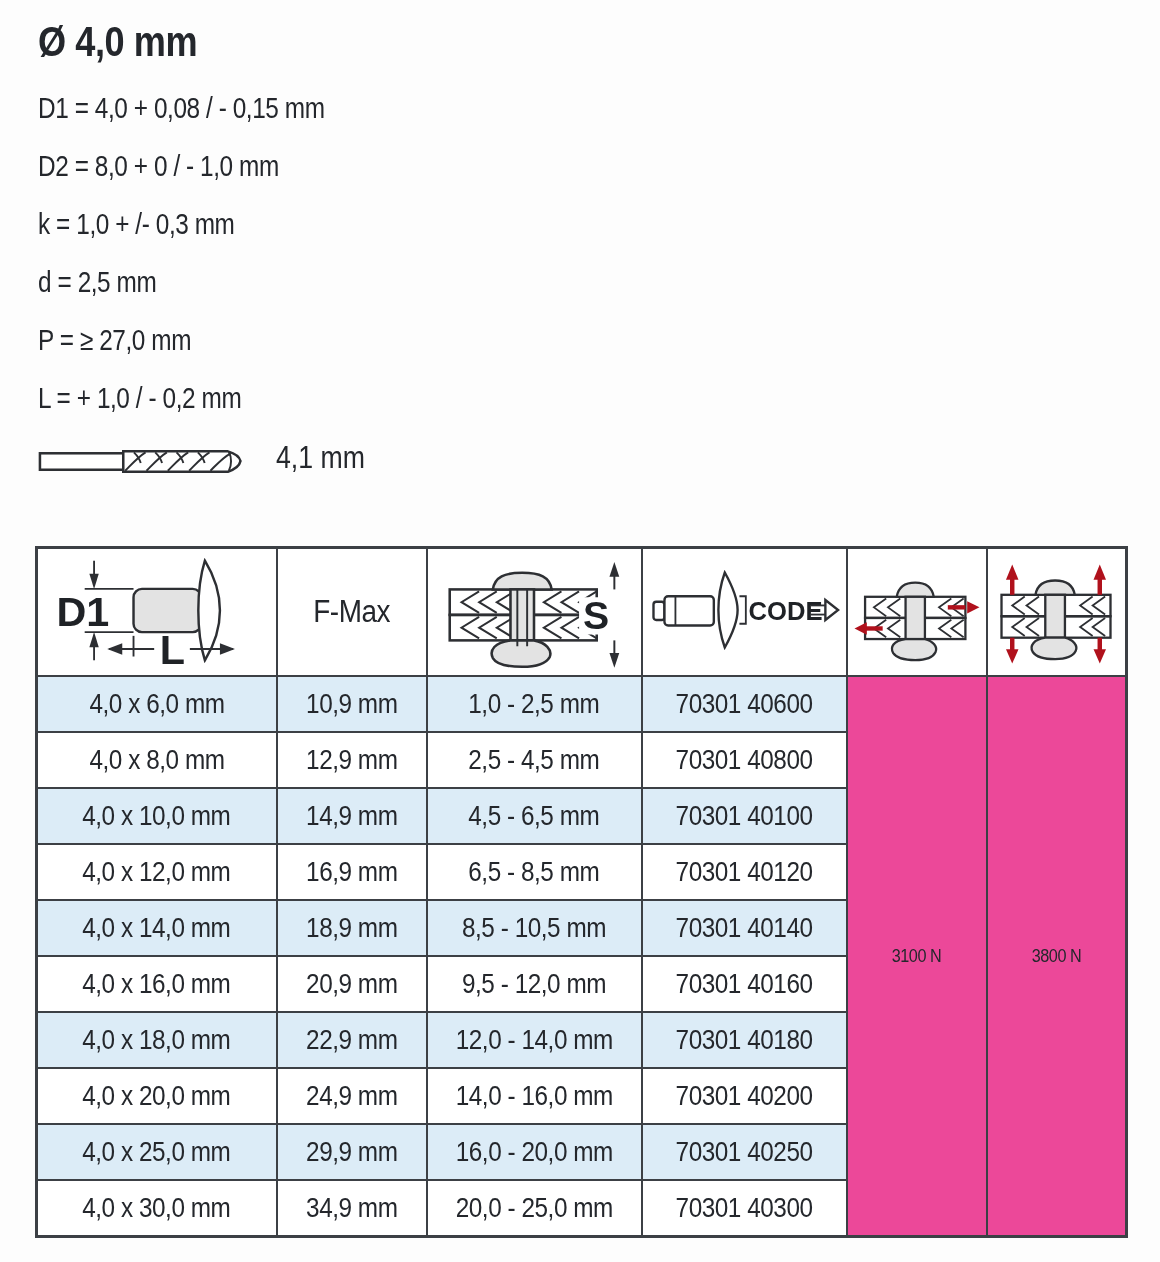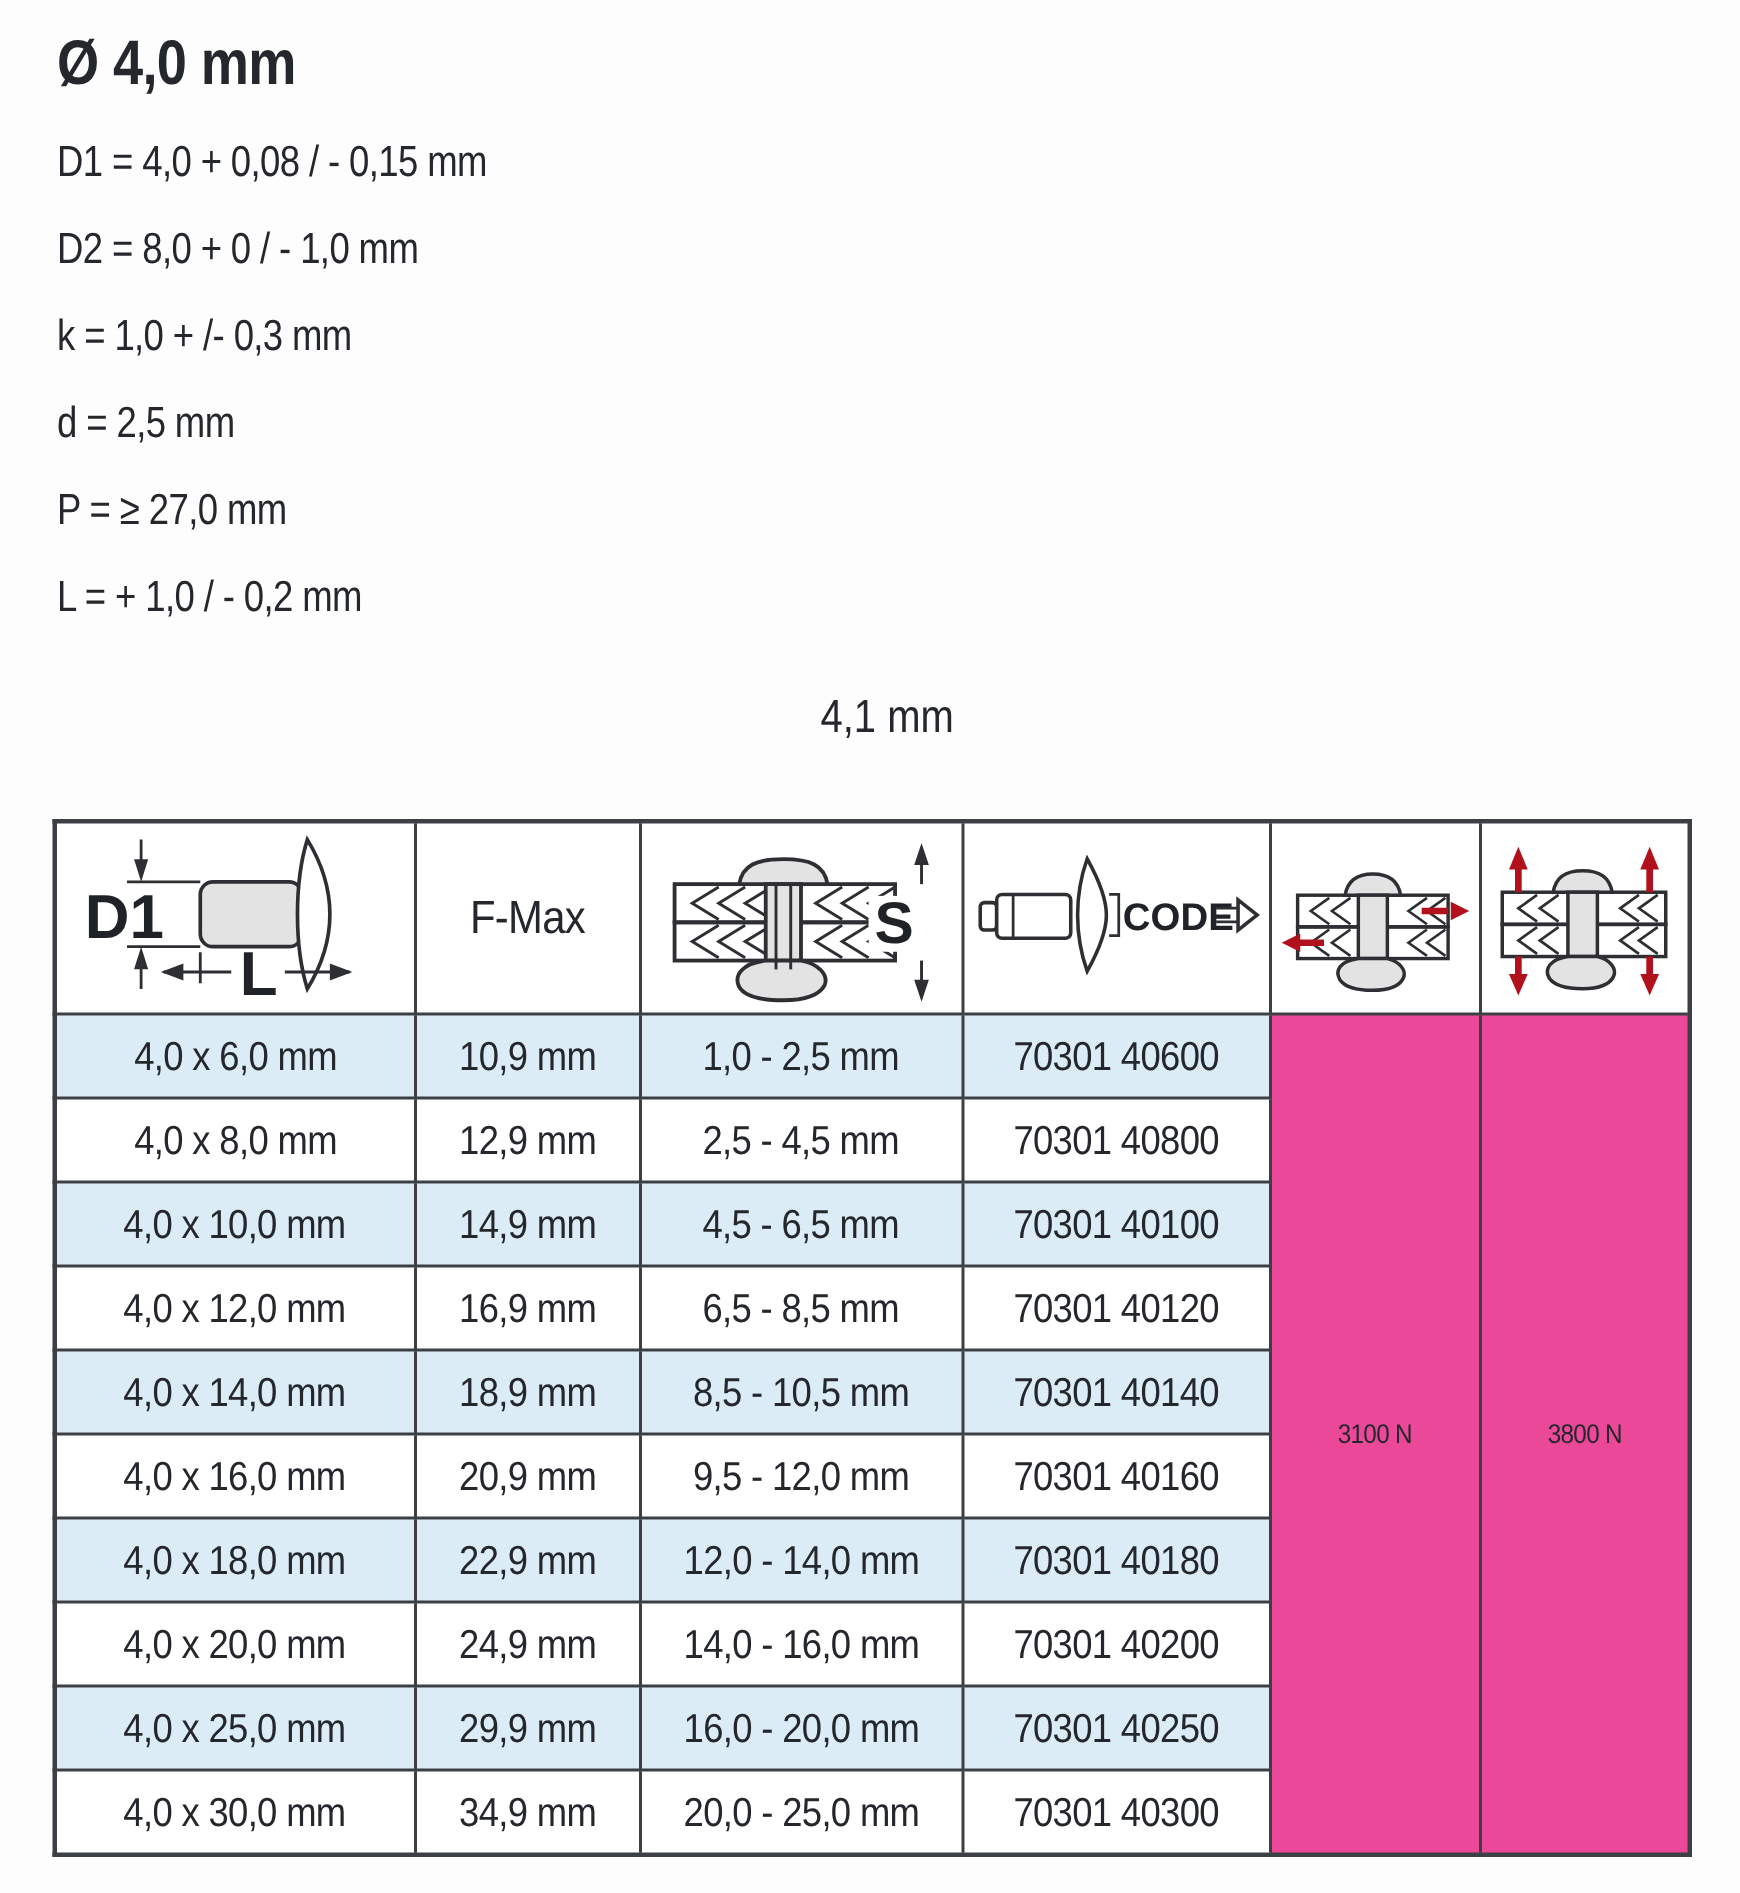--- a/index.html
+++ b/index.html
@@ -13,21 +13,21 @@
   .title{
     font-size:42px;font-weight:bold;margin:4px 0 26px 0;
     transform:scaleX(0.86);transform-origin:left;white-space:nowrap;
     letter-spacing:-0.5px;
   }
   .spec-line{
     display:block;font-size:29px;margin:0 0 25px 0;white-space:nowrap;
   }
   .spec-inner{display:inline-block;transform:scaleX(0.84);transform-origin:left;letter-spacing:-0.5px;}
 
-  .drill-row{display:flex;align-items:center;gap:20px;margin-top:24px;height:46px;flex-direction:column;}
+  .drill-row{display:flex;gap:20px;margin-top:24px;height:46px;}
   .drill-label{font-size:31px;display:inline-block;transform:scaleX(0.86);transform-origin:left;}
 
   table.spec-table{
     border-collapse:collapse;table-layout:fixed;
     margin:60px 12px 0 -3px;
     border:3px solid #3c4045;
   }
   .spec-table th,.spec-table td{
     border:2px solid #3c4045;padding:0;text-align:center;vertical-align:middle;
     background:#ffffff;

